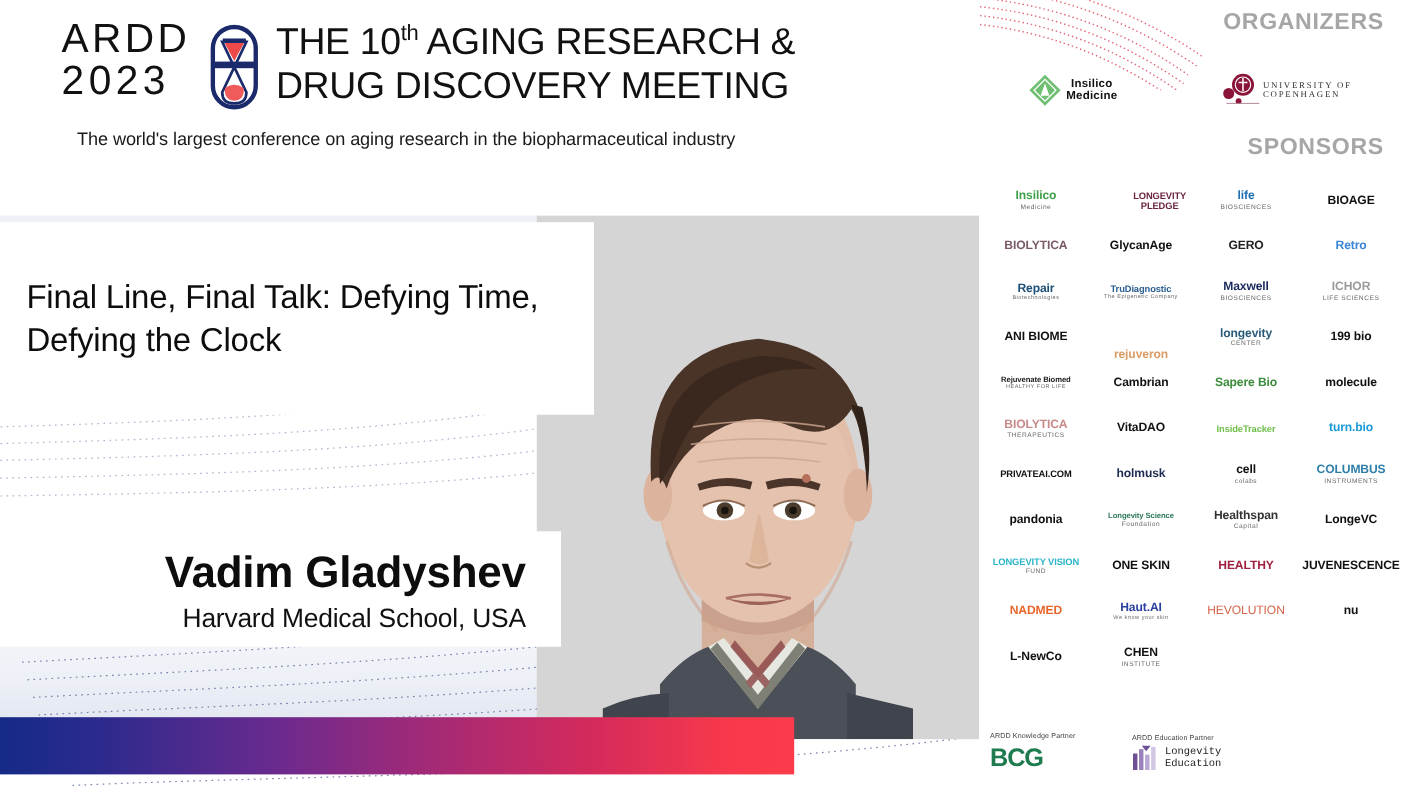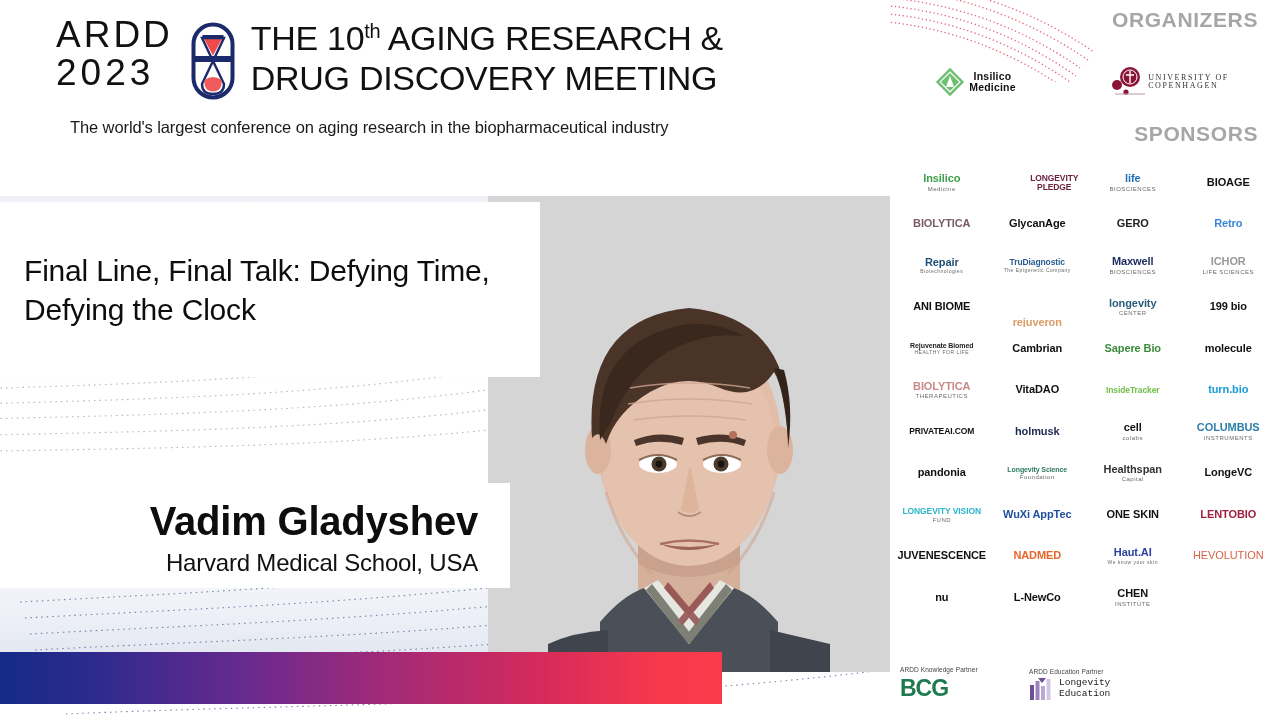--- a/index.html
+++ b/index.html
@@ -572,31 +572,26 @@
           </div>
         </div>
         <div class="logo-cell">
           <div style="text-align: center; line-height: 1.05;">
             <div style="font-size: 8.5px; font-weight: bold; letter-spacing: -0.1px; color: rgb(43, 181, 201);">LONGEVITY VISION</div>
             <div style="font-size: 6px; letter-spacing: 0.5px; color: rgb(106, 106, 106); margin-top: 1px;">FUND</div>
           </div>
         </div>
         <div class="logo-cell">
           <div style="text-align: center; line-height: 1.05;">
-            <div style="font-size: 11px; font-weight: bold; letter-spacing: -0.1px; color: rgb(31, 78, 156);">WuXi AppTec</div>
-          </div>
-        </div>
-        <div class="logo-cell">
-          <div style="text-align: center; line-height: 1.05;">
             <div style="font-size: 11px; font-weight: bold; letter-spacing: -0.1px; color: rgb(17, 17, 17);">ONE SKIN</div>
           </div>
         </div>
         <div class="logo-cell">
           <div style="text-align: center; line-height: 1.05;">
-            <div style="font-size: 11px; font-weight: bold; letter-spacing: -0.1px; color: rgb(160, 32, 64);">LENTOBIO</div>
+            <div style="font-size: 11px; font-weight: bold; letter-spacing: -0.1px; color: rgb(160, 32, 64);">HEALTHY</div>
           </div>
         </div>
         <div class="logo-cell">
           <div style="text-align: center; line-height: 1.05;">
             <div style="font-size: 11px; font-weight: bold; letter-spacing: -0.1px; color: rgb(17, 17, 17);">JUVENESCENCE</div>
           </div>
         </div>
         <div class="logo-cell">
           <div style="text-align: center; line-height: 1.05;">
             <div style="font-size: 11px; font-weight: bold; letter-spacing: -0.1px; color: rgb(232, 101, 42);">NADMED</div>

